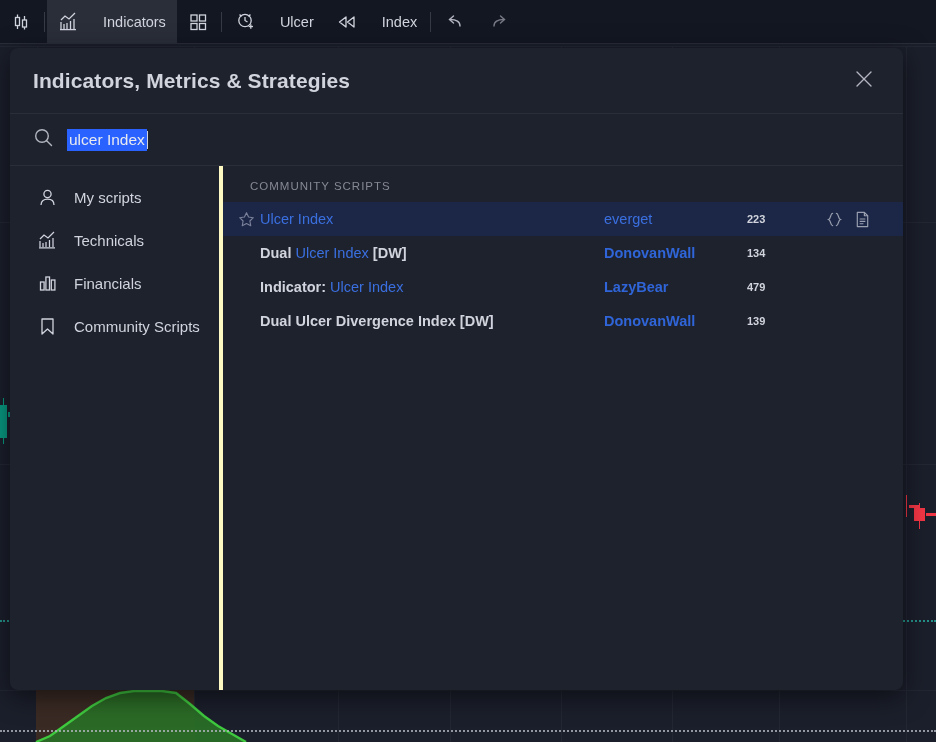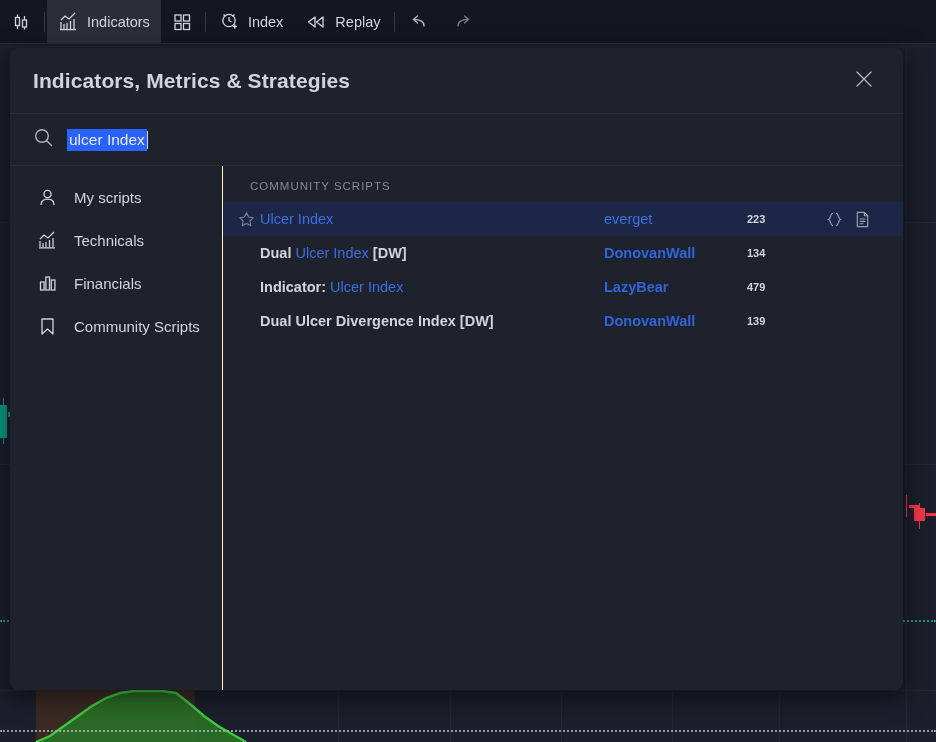--- a/index.html
+++ b/index.html
@@ -46,21 +46,21 @@
 
   
   #toolbar {
     position: absolute; left: 0; top: 0; width: 936px; height: 44px;
     background: #131722;
     border-bottom: 1px solid #2a2e39;
     display: flex; align-items: center;
     z-index: 20;
   }
   .tb-item {
-    display: flex; align-items: center; gap: 8px;
+    display: flex; align-items: center; gap: 24px;
     height: 44px; padding: 8px 11px;
     color: #d1d4dc; font-size: 14.5px; white-space: nowrap;
   }
   .tb-item.active { background: #2a2e39; }
   .tb-sep {
     width: 1px; height: 20px; background: #363a45; margin: 0 2px;
   }
   .tb-icon { display: inline-flex; align-items: center; justify-content: center; }
 
   
@@ -103,21 +103,21 @@
     line-height: 20px;
   }
   #search-caret {
     display: inline-block; width: 1px; height: 18px; background: #d1d4dc;
   }
 
   #modal-body { flex: 1; display: flex; min-height: 0; }
 
   #sidebar {
     width: 213px; flex: 0 0 213px;
-    border-right: 1px solid #fef9c3;
+    border-right: 4px solid #fef9c3;
     padding-top: 10px;
   }
   .side-item {
     display: flex; align-items: center; gap: 16px;
     height: 43px; padding: 0 0 0 26px;
     color: #d1d4dc; font-size: 15px; cursor: pointer;
   }
   .side-icon { width: 22px; display: flex; align-items: center; justify-content: center; }
 
   #results { flex: 1; min-width: 0; padding-top: 6px; overflow: hidden; }
@@ -241,31 +241,31 @@
     <span class="tb-icon">
       <svg width="21" height="21" viewBox="0 0 21 21" fill="none" stroke="#d1d4dc" stroke-width="1.3">
         <circle cx="10" cy="9.5" r="6.2"></circle>
         <path d="M10 6 L10 9.5 L12.5 11"></path>
         <path d="M4.5 3.6 L6.8 5.2"></path>
           <path d="M15.5 3.6 L13.2 5.2"></path>
         <path d="M13.6 15.5 L18 15.5"></path>
           <path d="M15.8 13.3 L15.8 17.7"></path>
       </svg>
     </span>
-    <span>Index</span>
+    <span>Ulcer</span>
   </div>
 
   <div class="tb-item">
     <span class="tb-icon">
       <svg width="22" height="20" viewBox="0 0 22 20" fill="none" stroke="#d1d4dc" stroke-width="1.3" stroke-linejoin="round">
         <polygon points="10,5 10,15 3.5,10"></polygon>
         <polygon points="18,5 18,15 11.5,10"></polygon>
       </svg>
     </span>
-    <span>Replay</span>
+    <span>Index</span>
   </div>
 
   <div class="tb-sep"></div>
 
   <div class="tb-item">
     <span class="tb-icon">
       <svg width="22" height="20" viewBox="0 0 22 20" fill="none" stroke="#b2b5be" stroke-width="1.4" stroke-linecap="round">
         <path d="M16 14 C16 9.5 12.5 7.5 6 7.5"></path>
         <polyline points="9.5,4 5.5,7.5 9.5,11"></polyline>
       </svg>

